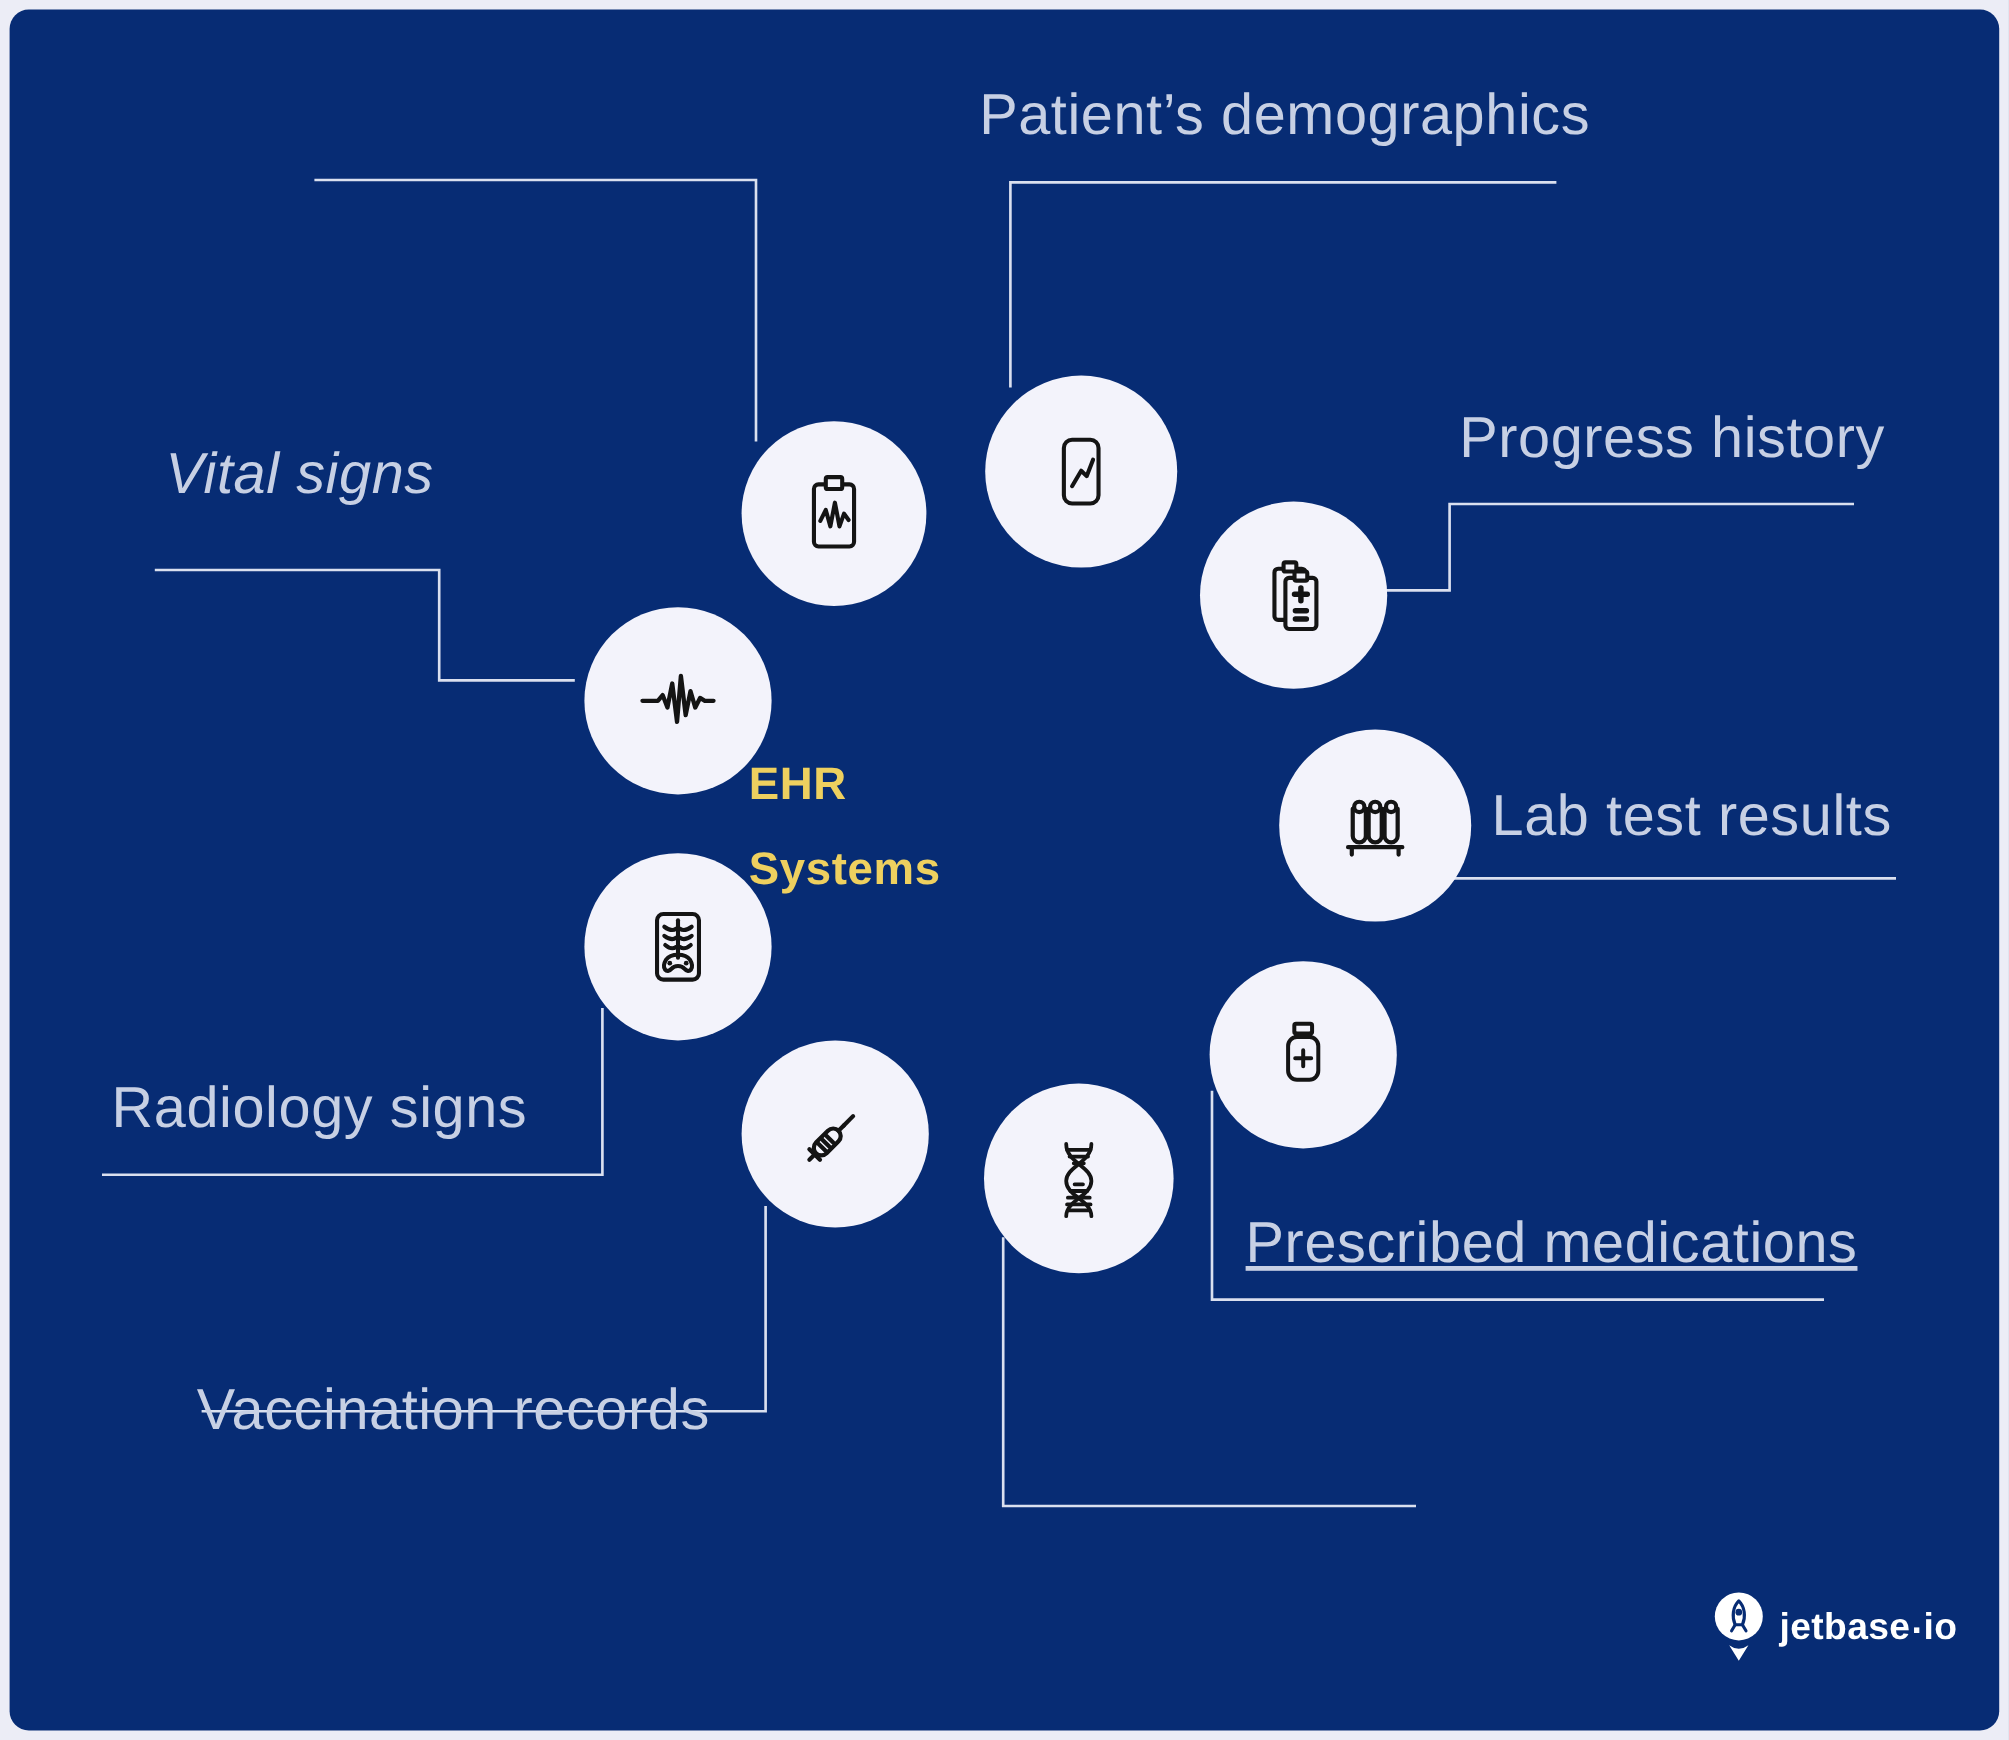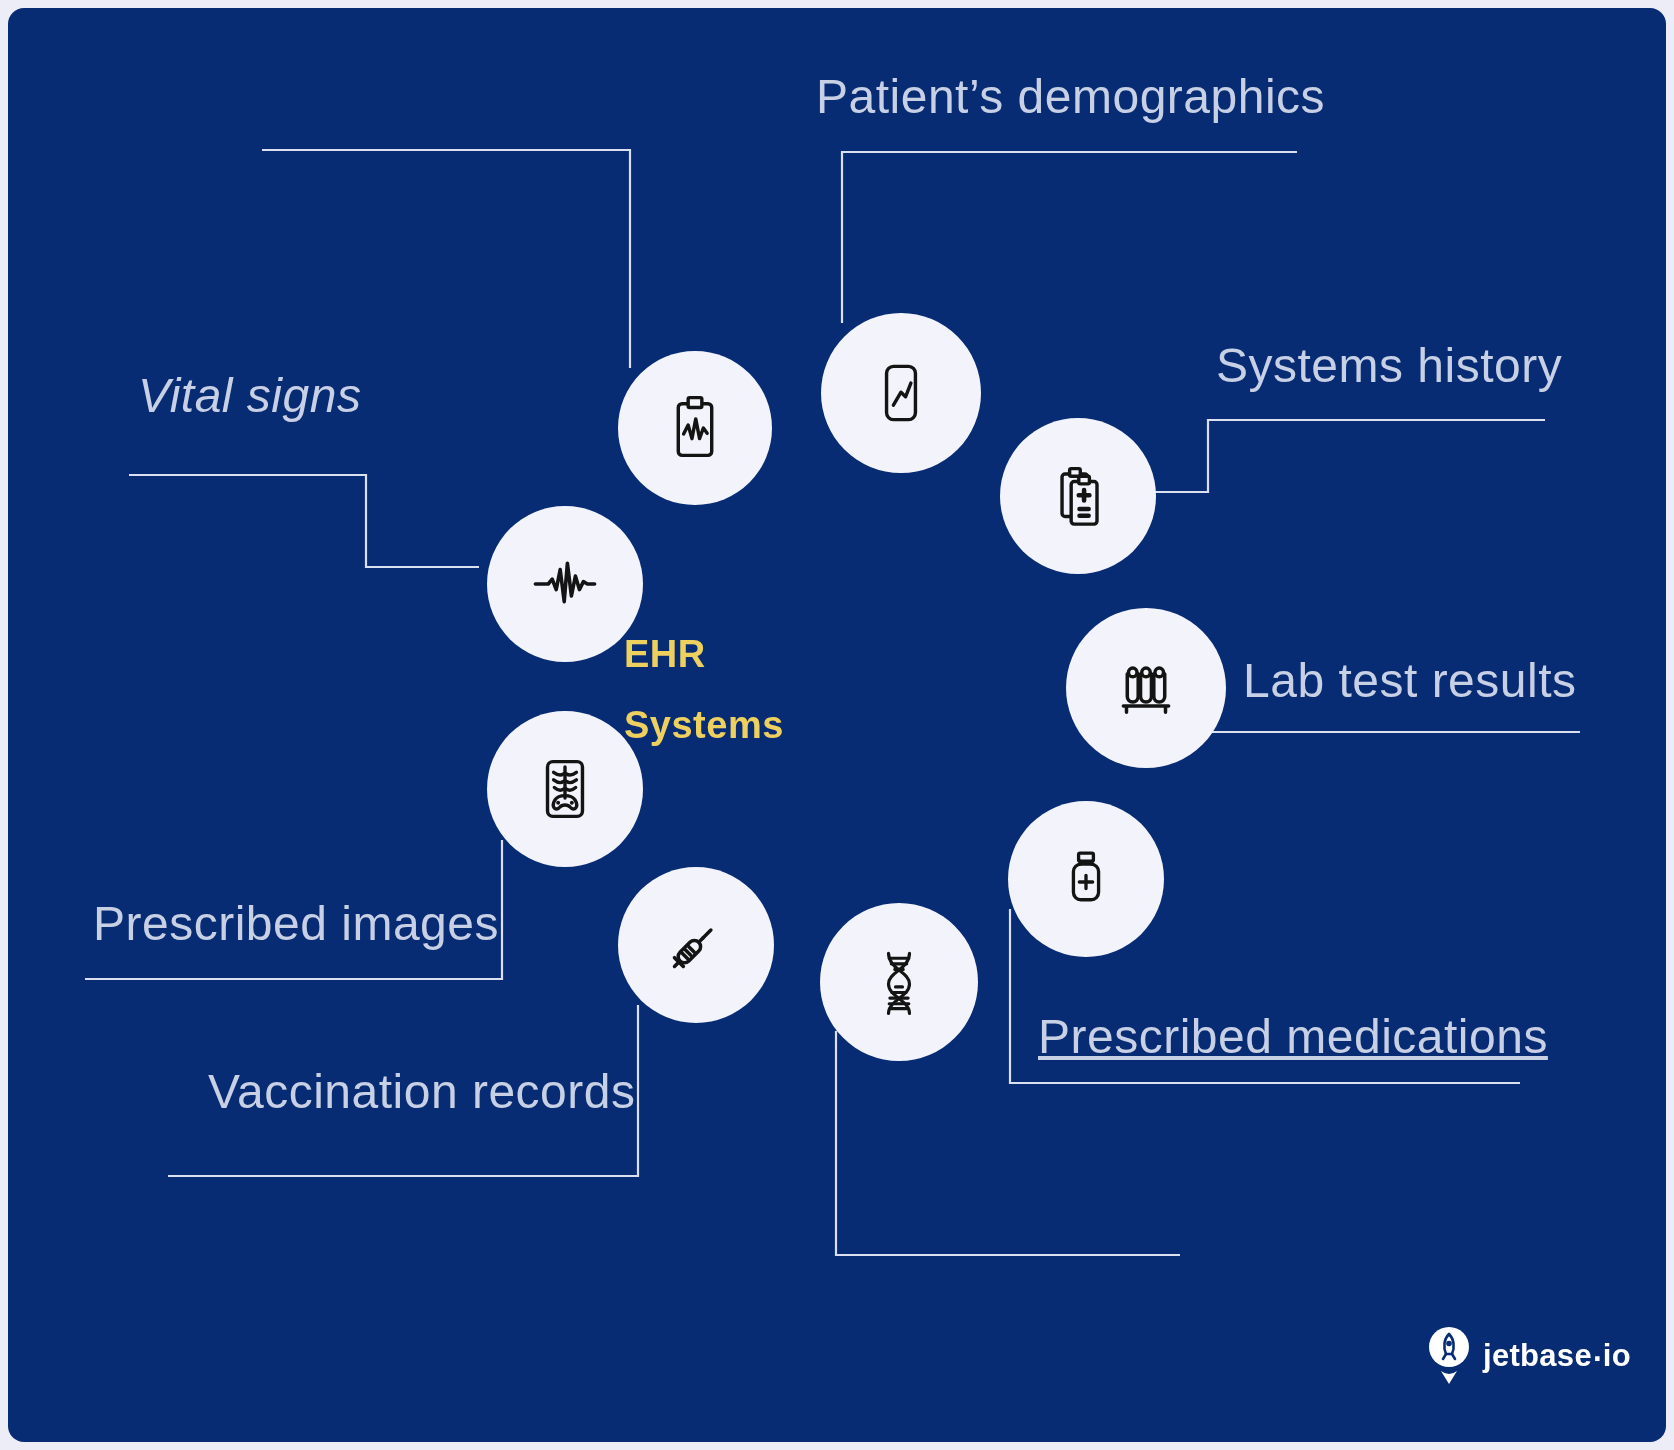--- a/index.html
+++ b/index.html
@@ -56,21 +56,21 @@
   .n-syringe    {left:610px;top:859px;width:156px;height:156px;}
   .n-xray       {left:479px;top:703px;width:156px;height:156px;}
   .n-vital      {left:479px;top:498px;width:156px;height:156px;}
   
   .l-progress   {left:262px;top:61px;}
   .l-demo       {left:808px;top:61px;}
   .l-history    {left:1208px;top:330px;}
   .l-lab        {left:1235px;top:645px;}
   .l-meds       {left:1030px;top:1001px;text-decoration:underline;}
   .l-allergies  {left:863px;top:1162px;}
-  .l-vaccination{left:156px;top:1056px;margin-left:44px;}
+  .l-vaccination{left:156px;top:1140px;}
   .l-radiology  {left:85px;top:888px;}
   .l-vital      {left:130px;top:360px;font-style:italic;}
 </style>
 </head>
 <body>
 
 <div class="canvas">
   <div class="panel">
 
     <svg class="connectors" viewBox="0 0 1674 1450">
@@ -172,25 +172,25 @@
       </svg>
     </div>
 
     <div class="node n-vital">
       <svg width="80" height="80" viewBox="0 0 100 100">
         <polyline class="icon-stroke" points="13,50 29,50 34,44 39,57 44,32 49,72 53,24 58,65 63,40 68,57 73,47 78,50 87,50"></polyline>
       </svg>
     </div>
 
     <div class="label l-demo">Patient’s demographics</div>
-    <div class="label l-history">Systems history</div>
+    <div class="label l-history">Progress history</div>
     <div class="label l-lab">Lab test results</div>
     <div class="label l-meds">Prescribed medications</div>
     <div class="label l-vaccination">Vaccination records</div>
-    <div class="label l-radiology">Prescribed images</div>
+    <div class="label l-radiology">Radiology signs</div>
     <div class="label l-vital">Vital signs</div>
 
     <div class="logo">
       <svg width="48" height="60" viewBox="0 0 48 60">
         <circle cx="23" cy="21" r="20" fill="#ffffff"></circle>
         <path d="M23,8 C28,13 29,21 26,28 H20 C17,21 18,13 23,8 Z" fill="none" stroke="#072c74" stroke-width="2.6" stroke-linejoin="round"></path>
         <circle cx="23" cy="17.5" r="2.8" fill="#072c74"></circle>
         <path d="M20,28 L17,33 M26,28 L29,33" stroke="#072c74" stroke-width="2.6" stroke-linecap="round"></path>
         <path d="M15,45 Q23,51 31,45 L23,58 Z" fill="#ffffff"></path>
       </svg>

